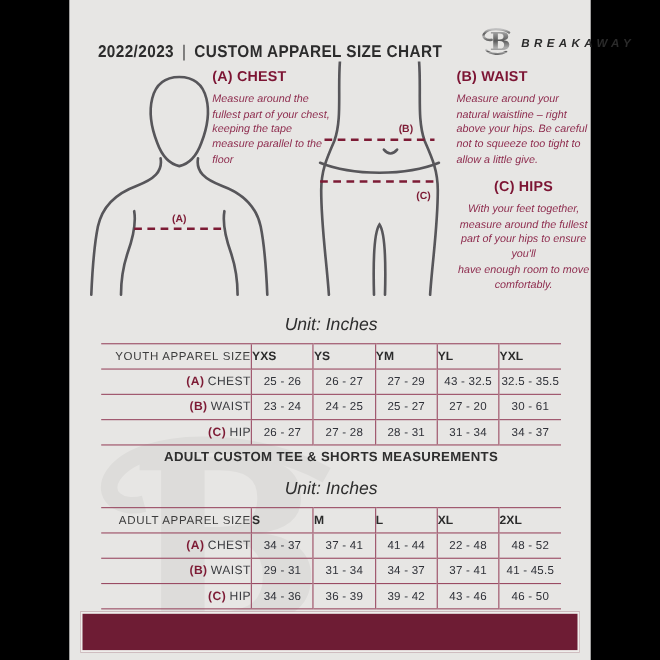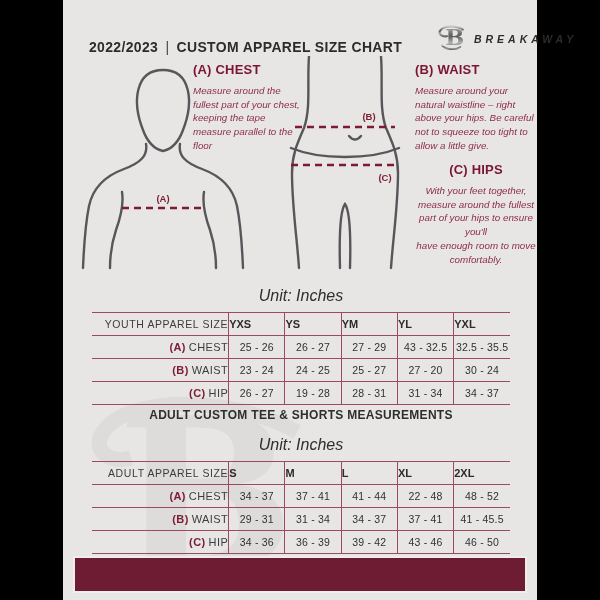--- a/index.html
+++ b/index.html
@@ -150,26 +150,26 @@
         <td class="val">27 - 29</td>
         <td class="val">43 - 32.5</td>
         <td class="val">32.5 - 35.5</td>
       </tr>
       <tr>
         <td class="lbl"><b>(B)</b><span>WAIST</span></td>
         <td class="val">23 - 24</td>
         <td class="val">24 - 25</td>
         <td class="val">25 - 27</td>
         <td class="val">27 - 20</td>
-        <td class="val">30 - 24</td>
+        <td class="val">30 - 61</td>
       </tr>
       <tr>
         <td class="lbl"><b>(C)</b><span>HIP</span></td>
         <td class="val">26 - 27</td>
-        <td class="val">19 - 28</td>
+        <td class="val">27 - 28</td>
         <td class="val">28 - 31</td>
         <td class="val">31 - 34</td>
         <td class="val">34 - 37</td>
       </tr>
     </tbody>
       </table>
   </div>
 
   <div class="tblock" style="top:408px;">
     <div class="tbl-title">ADULT CUSTOM TEE &amp; SHORTS MEASUREMENTS</div>

